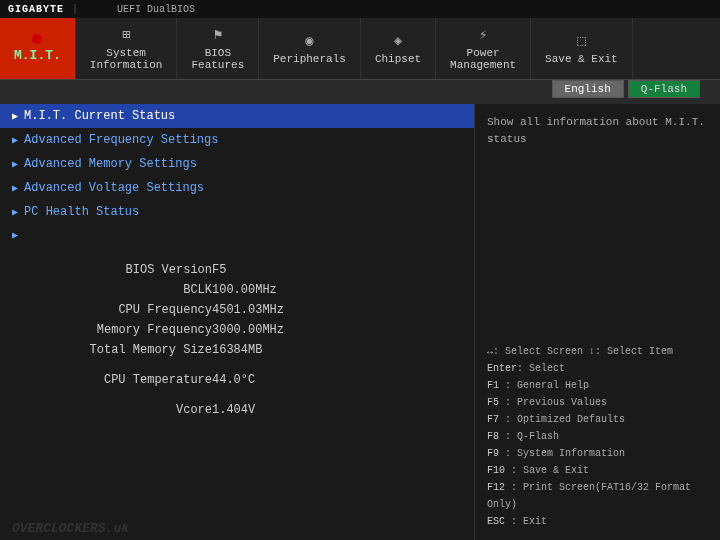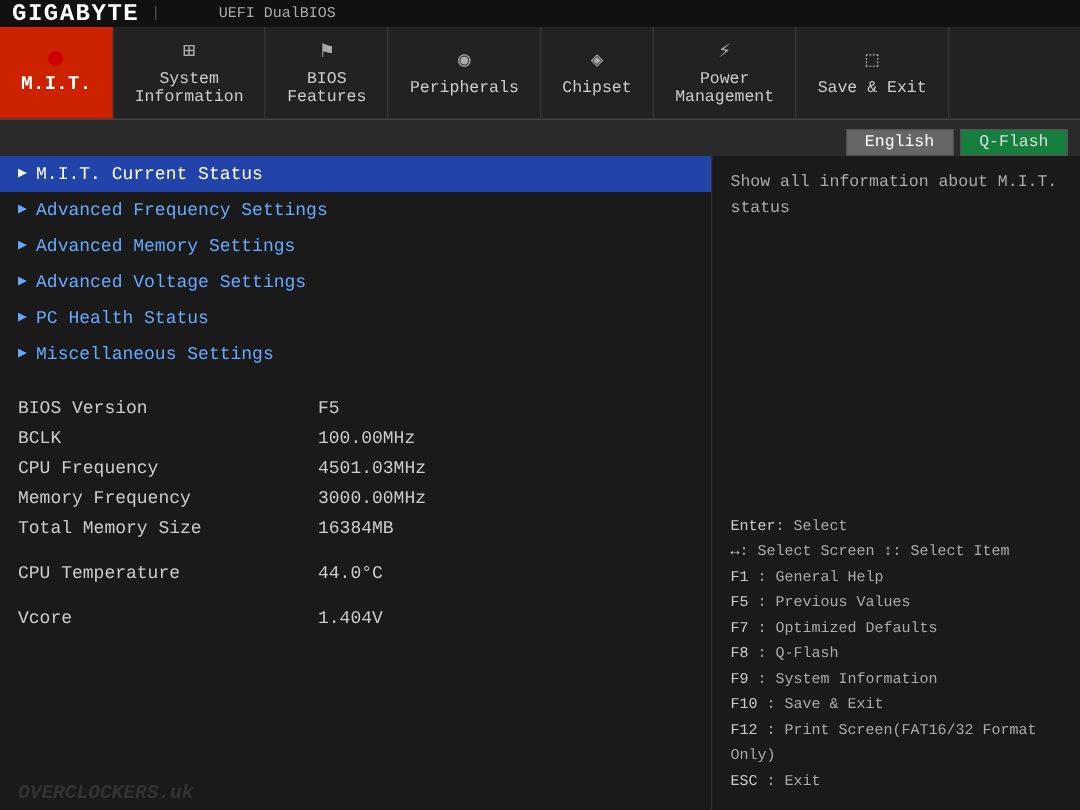--- a/index.html
+++ b/index.html
@@ -15,21 +15,21 @@
     
     .top-bar {
       display: flex;
       align-items: center;
       background: #111;
       height: 18px;
       padding: 0 8px;
     }
     .top-bar-brand {
       color: #fff;
-      font-size: 16px;
+      font-size: 10px;
       font-weight: bold;
       letter-spacing: 1px;
     }
     .top-bar-sep {
       color: #555;
       margin: 0 8px;
       font-size: 10px;
     }
     .top-bar-uefi {
       color: #aaa;
@@ -54,44 +54,44 @@
       cursor: pointer;
       color: #ccc;
       font-size: 11px;
       text-align: center;
       border-right: 1px solid #333;
       min-width: 70px;
       gap: 4px;
     }
     .nav-item.mit {
       background: #cc2200;
-      color: #ffffff;
+      color: #86efac;
       font-weight: bold;
       font-size: 13px;
       min-width: 75px;
     }
     .nav-item .nav-icon {
       font-size: 14px;
       color: #aaa;
     }
     .nav-item .nav-dot {
       width: 10px;
       height: 10px;
       border-radius: 50%;
       background: #cc0000;
     }
 
     
     .lang-bar {
       display: flex;
       justify-content: flex-end;
-      align-items: flex-end;
+      align-items: flex-start;
       background: #2a2a2a;
       height: 24px;
-      padding: 0 8px;
+      padding: 0 20px;
       gap: 4px;
     }
     .lang-btn {
       background: #15803d;
       color: #ddd;
       font-size: 11px;
       padding: 2px 12px;
       cursor: pointer;
       border: 1px solid #555;
     }
@@ -139,20 +139,21 @@
     .info-row {
       display: flex;
       align-items: baseline;
       padding: 3px 0;
       font-size: 12px;
     }
     .info-label {
       color: #ccc;
       width: 200px;
       flex-shrink: 0;
+      text-align: right;
     }
     .info-value {
       color: #ccc;
     }
     .info-row.spacer { height: 10px; }
 
     
     .right-panel {
       flex: 1;
       background: #1a1a1a;
@@ -255,21 +256,20 @@
     <div class="menu-item">
       <span class="arrow">▶</span>
       <span>Advanced Voltage Settings</span>
     </div>
     <div class="menu-item">
       <span class="arrow">▶</span>
       <span>PC Health Status</span>
     </div>
     <div class="menu-item">
       <span class="arrow">▶</span>
-      <span>Miscellaneous Settings</span>
     </div>
 
     <div class="info-table">
       <div class="info-row">
         <span class="info-label">BIOS Version</span>
         <span class="info-value">F5</span>
       </div>
       <div class="info-row">
         <span class="info-label">BCLK</span>
         <span class="info-value">100.00MHz</span>
@@ -298,26 +298,26 @@
       </div>
     </div>
 
   </div>
 
   <div class="right-panel">
     <div class="help-text">Show all information about M.I.T. status</div>
 
     <div class="shortcuts">
       <div class="shortcut-row">
+        <span class="key">↔</span><span>: Select Screen  ↕: Select Item</span>
+      </div>
+      <div class="shortcut-row">
         <span class="key">Enter</span><span>: Select</span>
       </div>
       <div class="shortcut-row">
-        <span class="key">↔</span><span>: Select Screen  ↕: Select Item</span>
-      </div>
-      <div class="shortcut-row">
         <span class="key">F1</span><span> : General Help</span>
       </div>
       <div class="shortcut-row">
         <span class="key">F5</span><span> : Previous Values</span>
       </div>
       <div class="shortcut-row">
         <span class="key">F7</span><span> : Optimized Defaults</span>
       </div>
       <div class="shortcut-row">
         <span class="key">F8</span><span> : Q-Flash</span>

